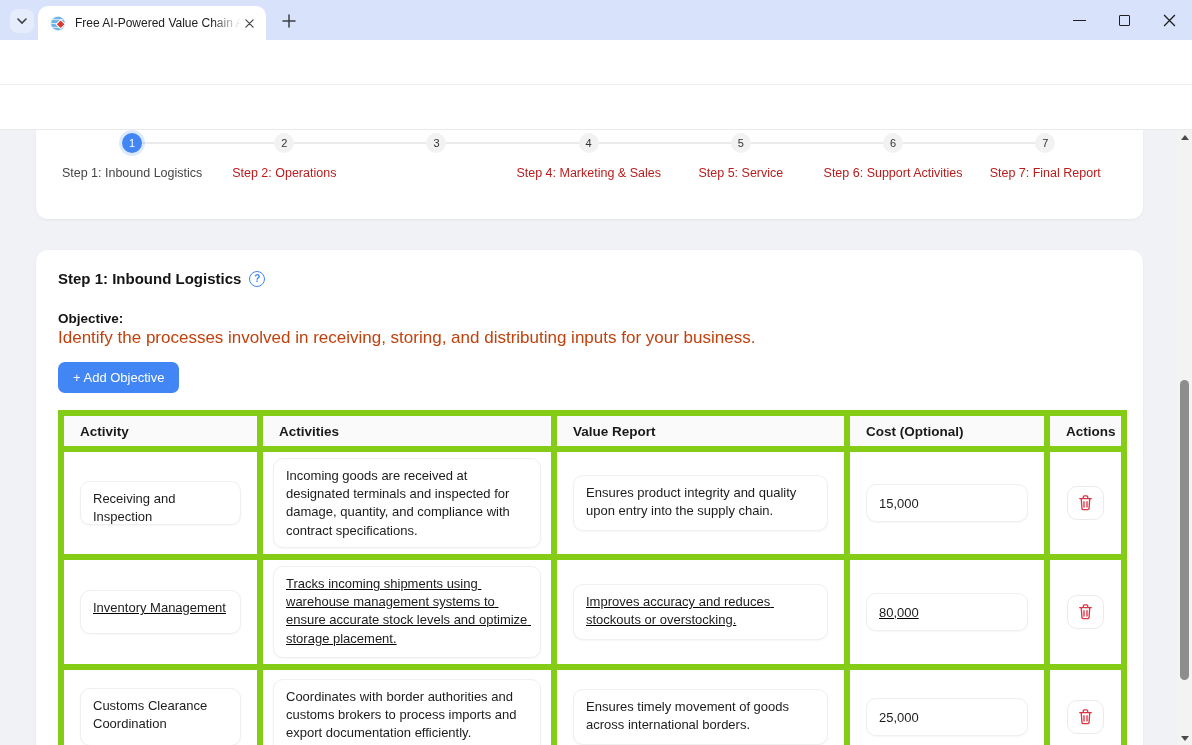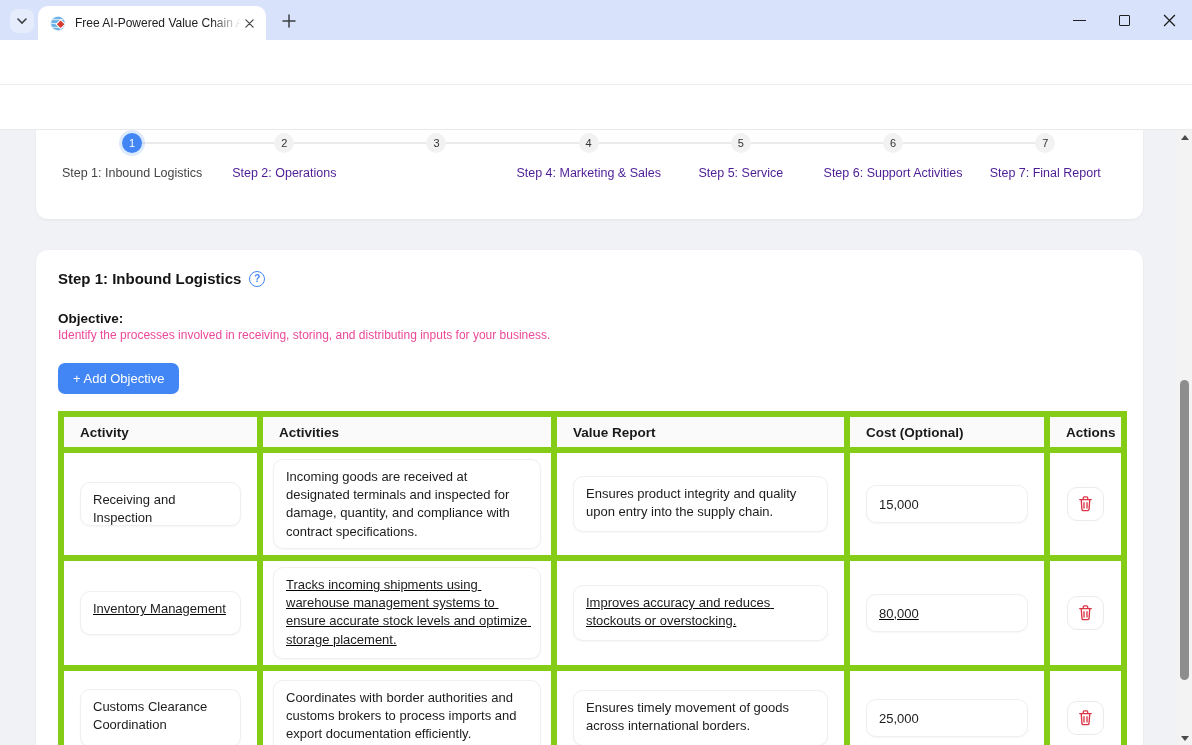--- a/index.html
+++ b/index.html
@@ -58,32 +58,32 @@
 
   
   .stepper-card { position:absolute; left:36px; top:0; width:1107px; height:89px; background:#fff;
     border-radius:0 0 12px 12px; box-shadow:0 1px 3px rgba(0,0,0,.05); }
   .step-line { position:absolute; left:106px; top:12px; width:912px; height:2px; background:#ebebeb; }
   .steps { position:relative; display:flex; padding-left:20px; padding-top:3px; }
   .step { width:152.2px; display:flex; flex-direction:column; align-items:center; cursor:pointer; }
   .step-circle { width:20px; height:20px; border-radius:50%; background:#f2f2f2; color:#333; font-size:11px;
     display:flex; align-items:center; justify-content:center; position:relative; z-index:1; }
   .step.active .step-circle { background:#4285f4; color:#fff; box-shadow:0 0 0 3px rgba(66,133,244,.18); }
-  .step-label { margin-top:11px; font-size:12.5px; line-height:18px; color:#4c1d95; text-align:center; max-width:150px; }
+  .step-label { margin-top:11px; font-size:12.5px; line-height:18px; color:#b91c1c; text-align:center; max-width:150px; }
   .step.active .step-label { color:#454545; }
   .step:nth-child(3) .step-label { max-width:112px; }
 
   
   .main-card { position:absolute; left:36px; top:120px; width:1107px; height:660px; background:#fff;
     border-radius:12px; box-shadow:0 1px 3px rgba(0,0,0,.05); padding:20px 22px; }
   .step-heading { font-size:15px; font-weight:bold; color:#141414; display:flex; align-items:center; gap:8px; margin-bottom:24px; }
   .help-icon { width:16px; height:16px; border:1.5px solid #4285f4; border-radius:50%; color:#4285f4;
     font-size:10px; font-weight:bold; display:inline-flex; align-items:center; justify-content:center; cursor:pointer; }
   .objective-label { font-size:13.5px; font-weight:bold; color:#141414; margin-bottom:2px; }
-  .objective-text { font-size:12px; color:#ec4899; margin-bottom:21px; }
+  .objective-text { font-size:17px; color:#c2410c; margin-bottom:14px; }
   .add-activity { display:inline-flex; align-items:center; height:31px; padding:0 15px; background:#4285f4; color:#fff;
     border:none; border-radius:7px; font-size:13px; font-family:inherit; cursor:pointer; margin-bottom:17px; }
 
   table.vc { width:1063px; border-collapse:collapse; table-layout:fixed; }
   .vc th, .vc td { border:6px solid #84cc16; }
   .vc th { height:36px; background:#fafafa; font-size:13.5px; font-weight:bold; color:#1a1a1a; text-align:left; padding-left:16px; }
   .vc td { vertical-align:middle; padding:8px 16px; }
   .vc td.desc-cell { padding:6px 10px; }
   .row-a td { height:100px; } .row-b td { height:102px;text-decoration:underline; } .row-c td { height:100px; }
 

